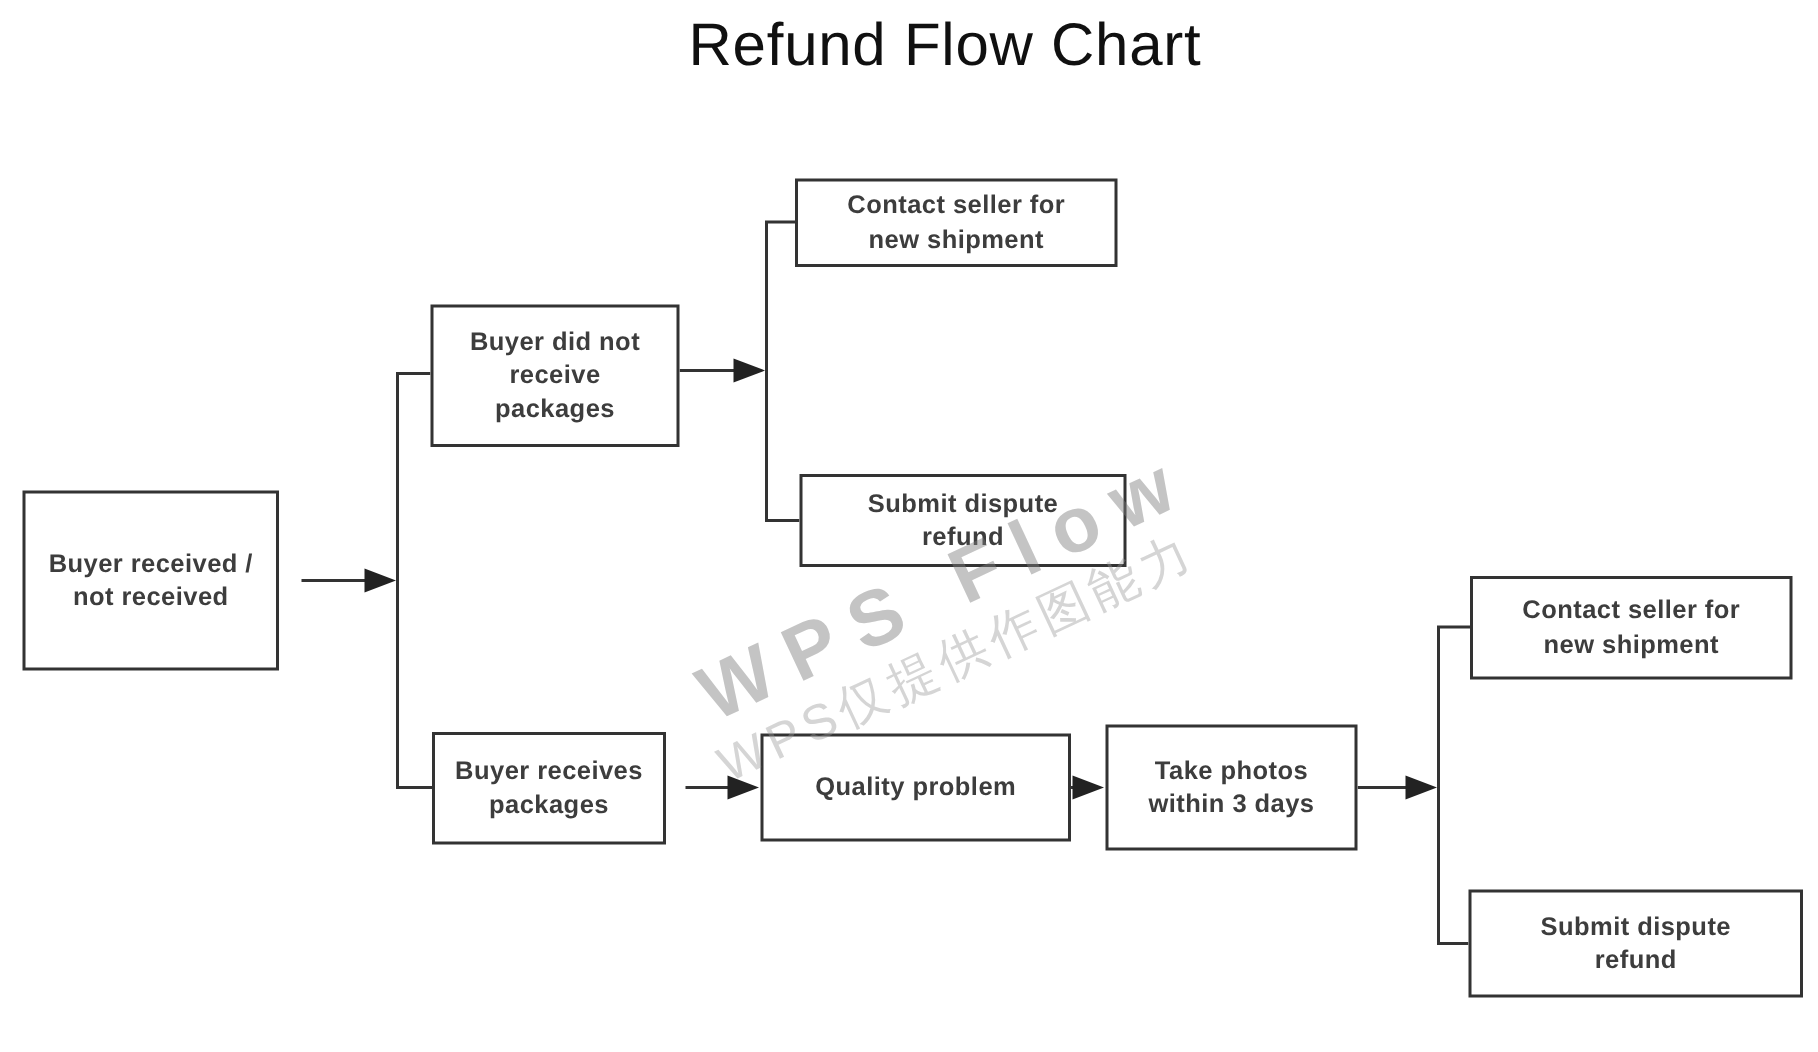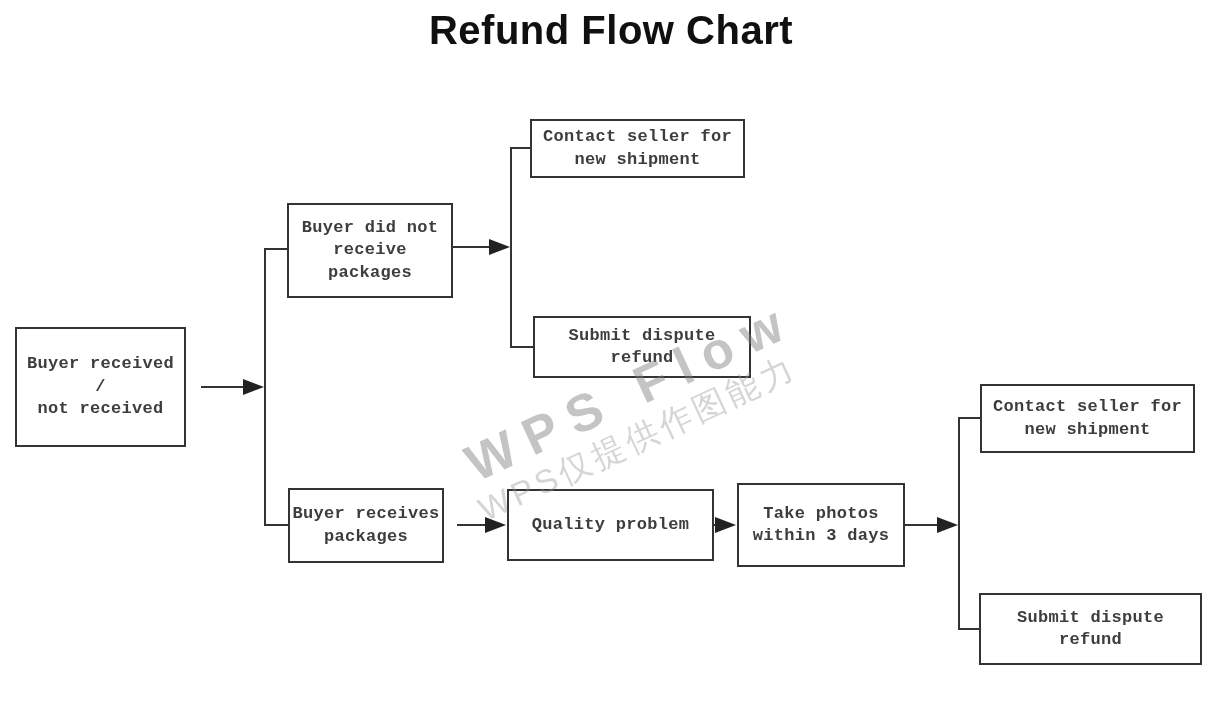--- a/index.html
+++ b/index.html
@@ -10,24 +10,24 @@
     position: relative;
     width: 1212px;
     height: 701px;
     background: #ffffff;
     overflow: hidden;
   }
 
   .chart-title {
     position: absolute;
     top: 8px;
-    left: 611px;
+    left: 630px;
     transform: translateX(-50%);
     font-size: 40px;
-    font-weight: 700;
+    font-weight: 400;
     color: #101010;
     white-space: nowrap;
     letter-spacing: 0.5px;
   }
 
   .node {
     position: absolute;
     border: 2px solid #333333;
     background: #ffffff;
     display: flex;
@@ -37,21 +37,20 @@
   }
 
   .node-label {
     font-size: 17px;
     font-weight: 700;
     color: #3d3d3d;
     text-align: center;
     line-height: 1.32;
     letter-spacing: 0.3px;
     white-space: pre-line;
-    font-family: Liberation Mono, monospace;
   }
 
   .connectors {
     position: absolute;
     left: 0;
     top: 0;
     z-index: 1;
   }
 
   .watermark-line1 {

